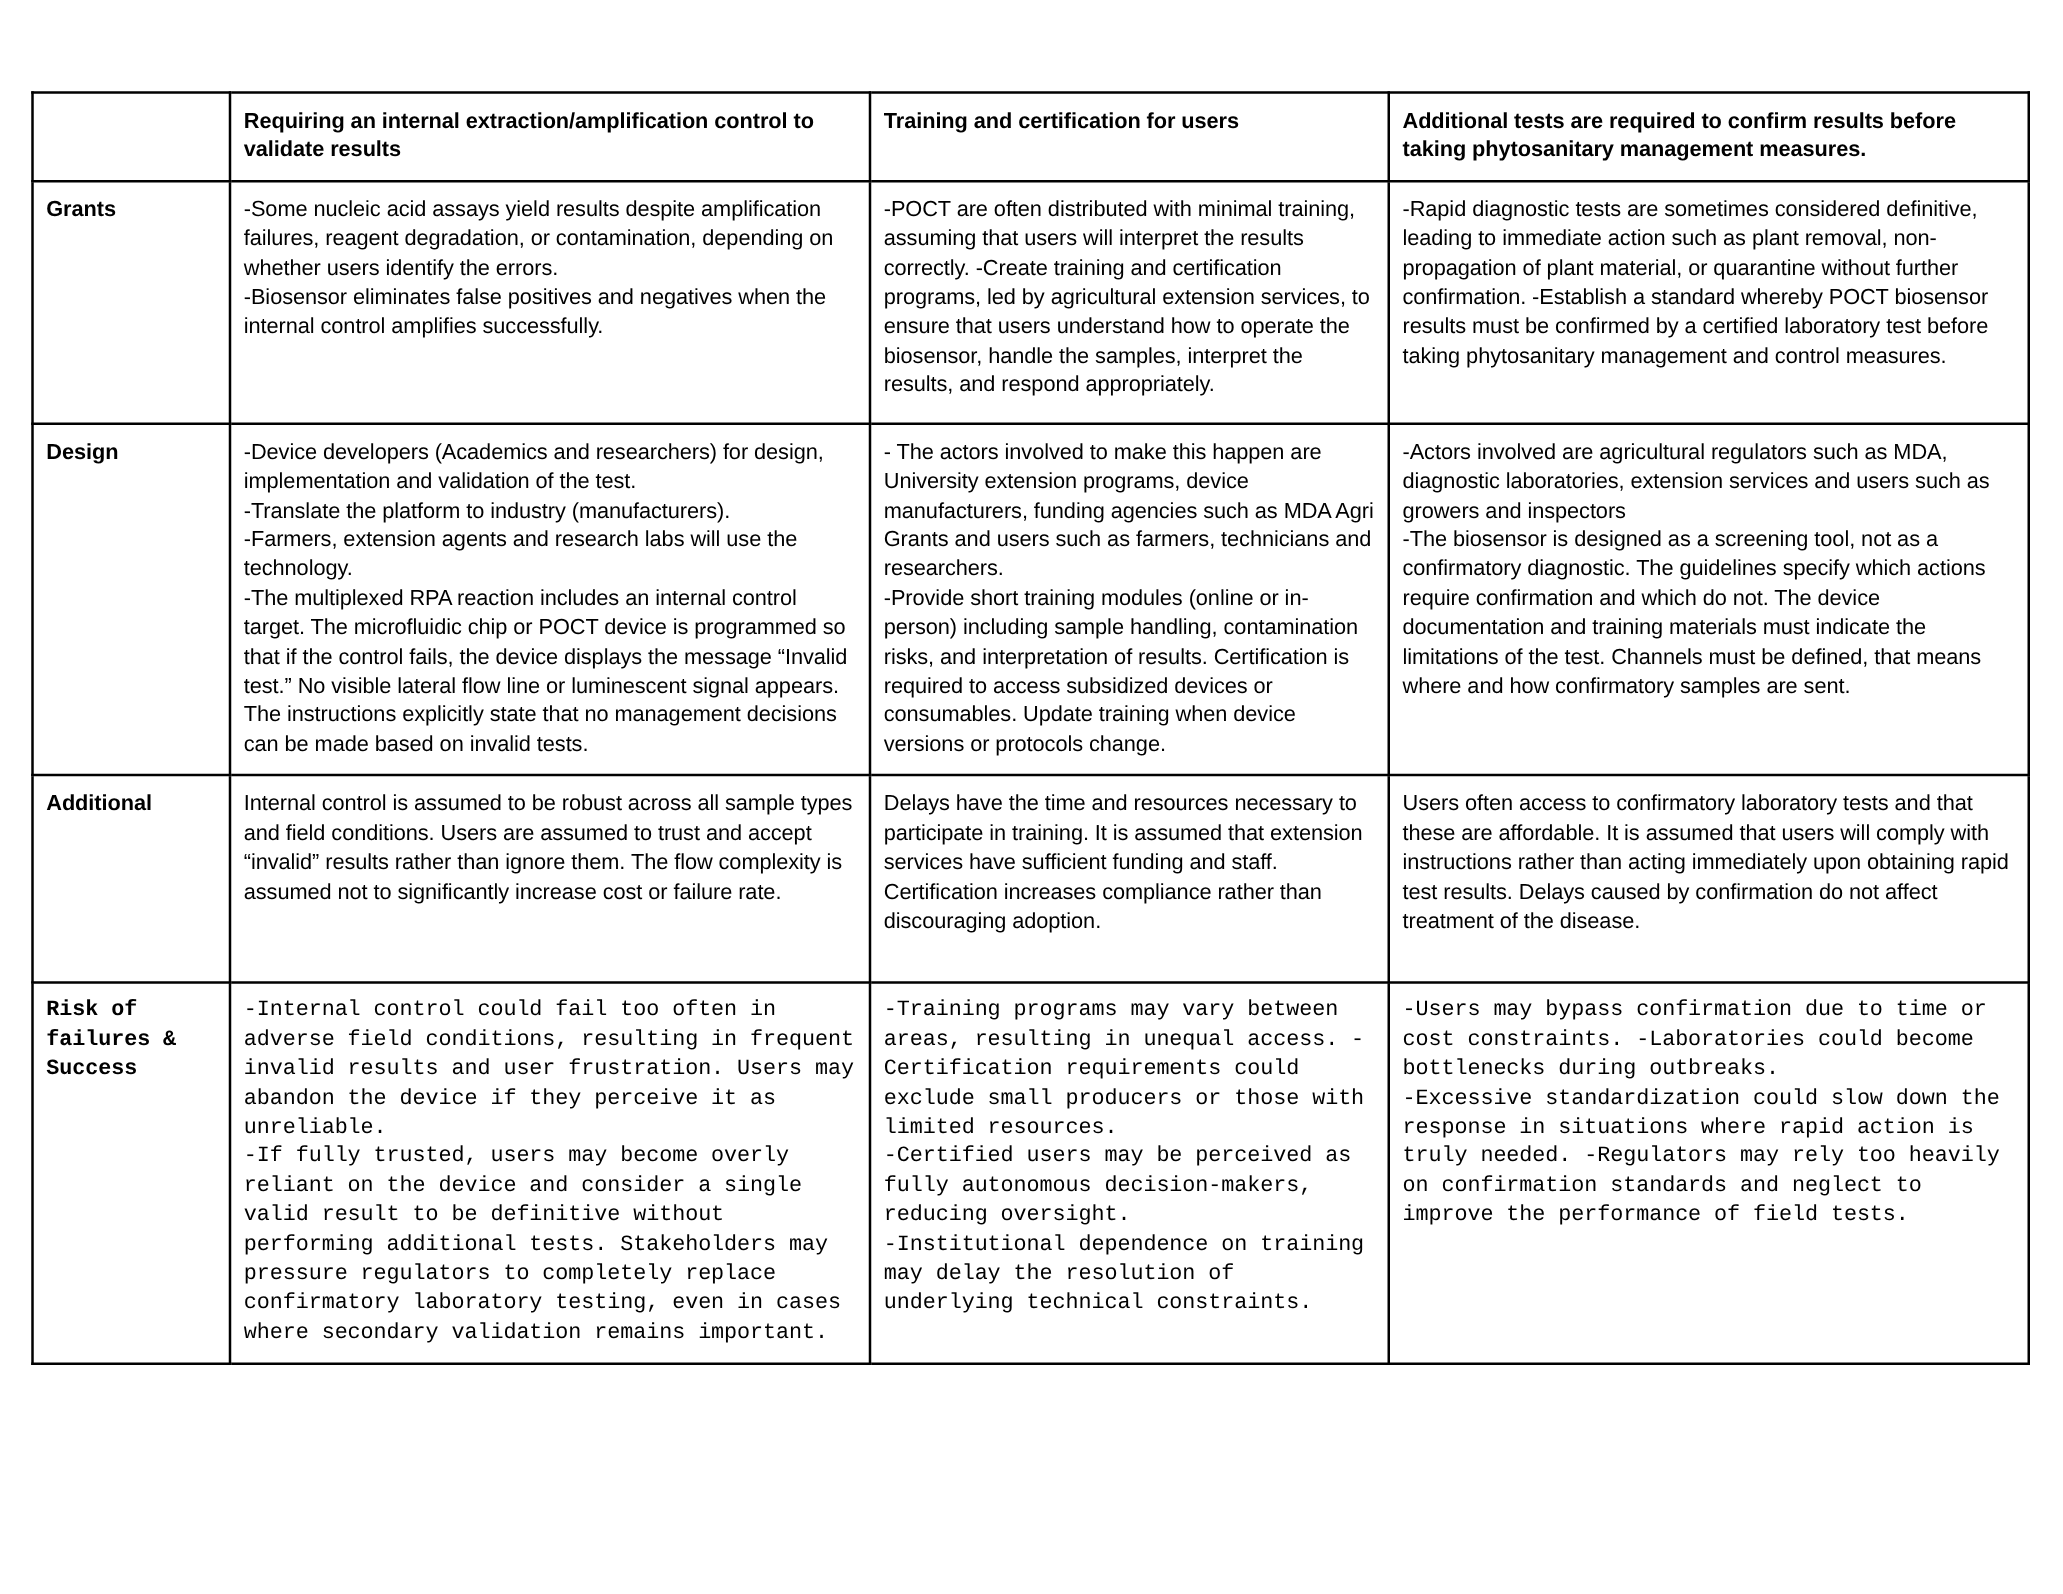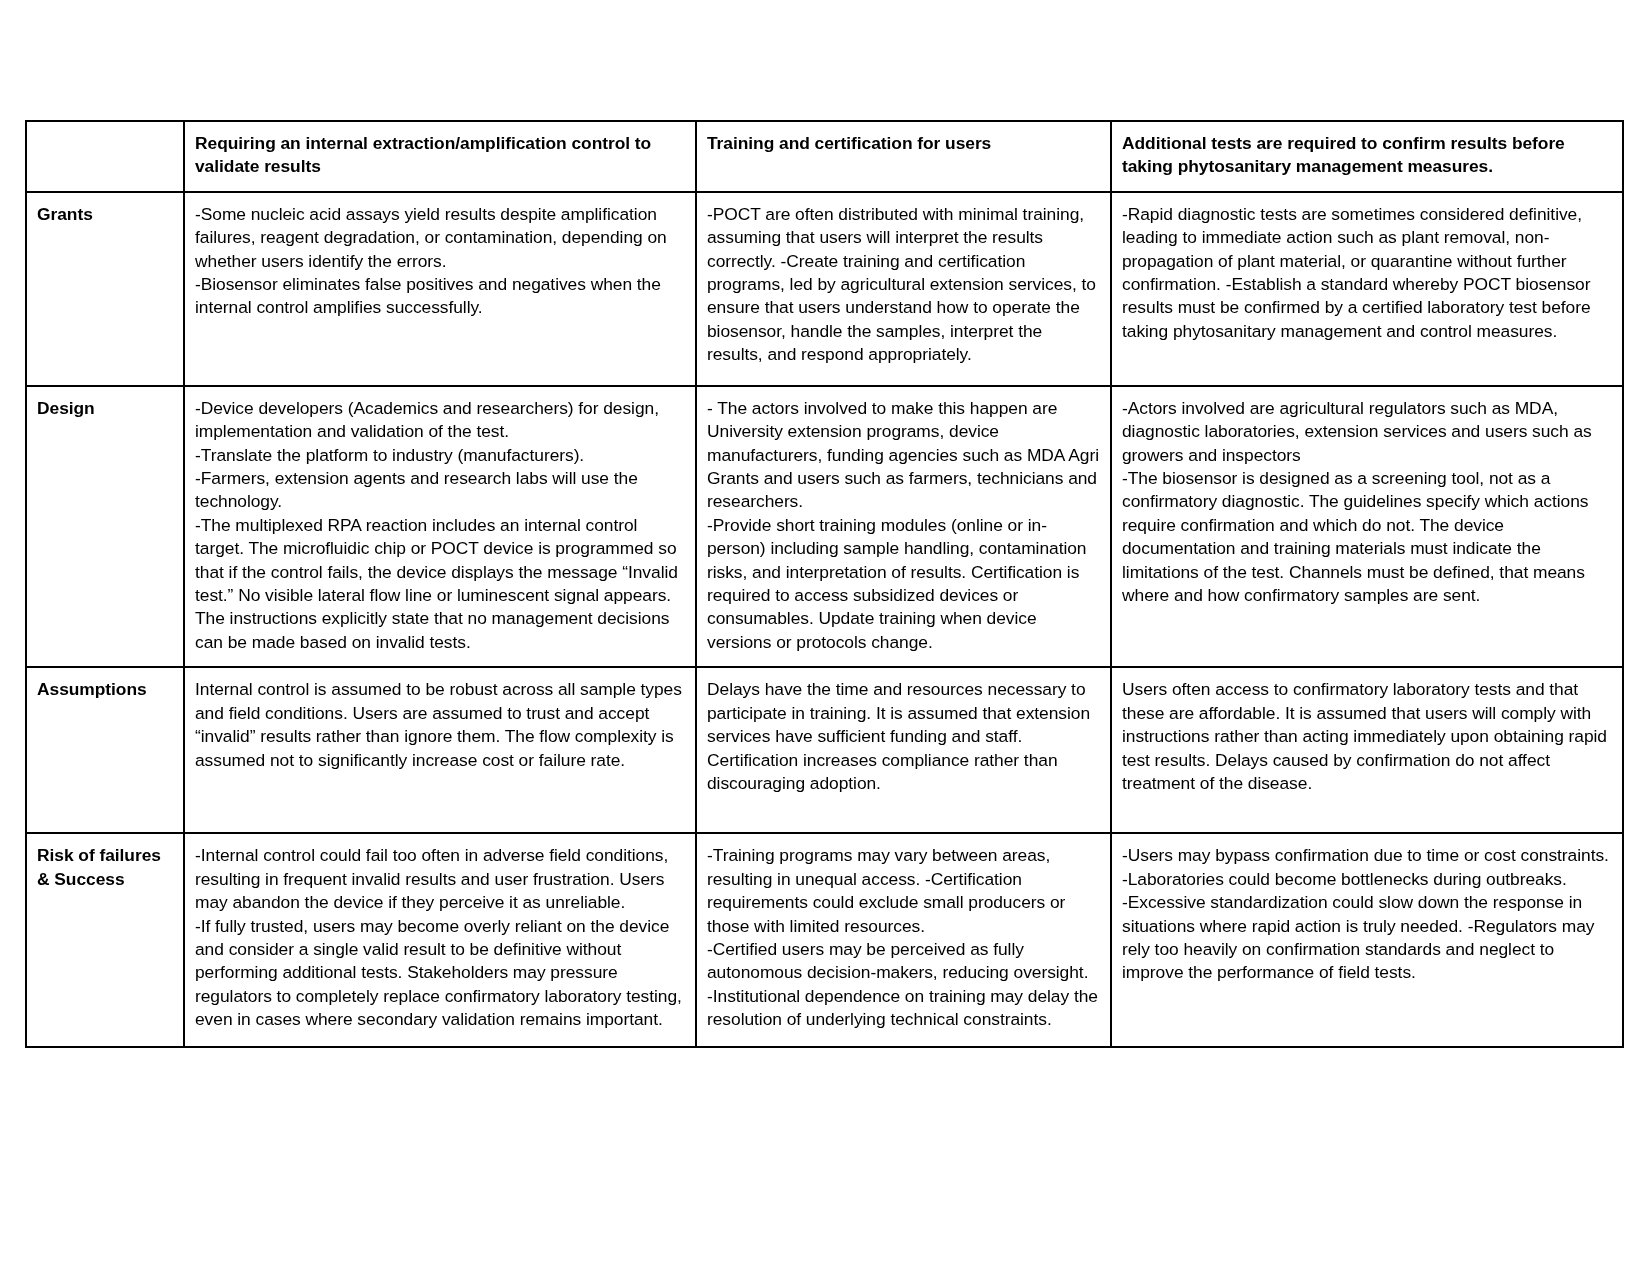--- a/index.html
+++ b/index.html
@@ -12,21 +12,21 @@
     height: 1275px;
     font-family: "Liberation Sans", sans-serif;
     color: #000000;
     -webkit-font-smoothing: antialiased;
   }
   #page {
     position: relative;
     width: 1650px;
     height: 1275px;
     box-sizing: border-box;
-    padding: 120px 25px 0 25px;
+    padding: 73px 25px 0 25px;
     border-radius: 32px;
   }
   table.matrix {
     width: 1597px;
     border-collapse: collapse;
     table-layout: fixed;
     border: 2px solid #000;
   }
   table.matrix td {
     border: 2px solid #000;
@@ -57,21 +57,21 @@
     font-weight: normal;
   }
   .cell-text {
     white-space: pre-line;
     display: block;
   }
   tr.r-header td { height: 44px; }
   tr.r-purpose td { height: 170px; }
   tr.r-design td { height: 220px; }
   tr.r-assumptions td { height: 142px; }
-  tr.r-risk td { height: 190px; }
+  tr.r-risk td { height: 190px; font-family: Liberation Mono, monospace; }
 </style>
 </head>
 <body>
 
 <div id="page">
 
   <table class="matrix">
     <colgroup>
       <col class="c0">
         <col class="c1">
@@ -125,21 +125,21 @@
 -Provide short training modules (online or in-person) including sample handling, contamination risks, and interpretation of results. Certification is required to access subsidized devices or consumables. Update training when device versions or protocols change.</span>
         </td>
         <td class="body">
           <span class="cell-text">-Actors involved are agricultural regulators such as MDA, diagnostic laboratories, extension services and users such as growers and inspectors
 -The biosensor is designed as a screening tool, not as a confirmatory diagnostic. The guidelines specify which actions require confirmation and which do not. The device documentation and training materials must indicate the limitations of the test. Channels must be defined, that means where and how confirmatory samples are sent.</span>
         </td>
       </tr>
 
       <tr class="r-assumptions">
         <td class="rowhead">
-          <span class="cell-text">Assumptions</span>
+          <span class="cell-text">Additional</span>
         </td>
         <td class="body">
           <span class="cell-text">Internal control is assumed to be robust across all sample types and field conditions. Users are assumed to trust and accept “invalid” results rather than ignore them. The flow complexity is assumed not to significantly increase cost or failure rate.</span>
         </td>
         <td class="body">
           <span class="cell-text">Delays have the time and resources necessary to participate in training. It is assumed that extension services have sufficient funding and staff. Certification increases compliance rather than discouraging adoption.</span>
         </td>
         <td class="body">
           <span class="cell-text">Users often access to confirmatory laboratory tests and that these are affordable. It is assumed that users will comply with instructions rather than acting immediately upon obtaining rapid test results. Delays caused by confirmation do not affect treatment of the disease.</span>
         </td>

